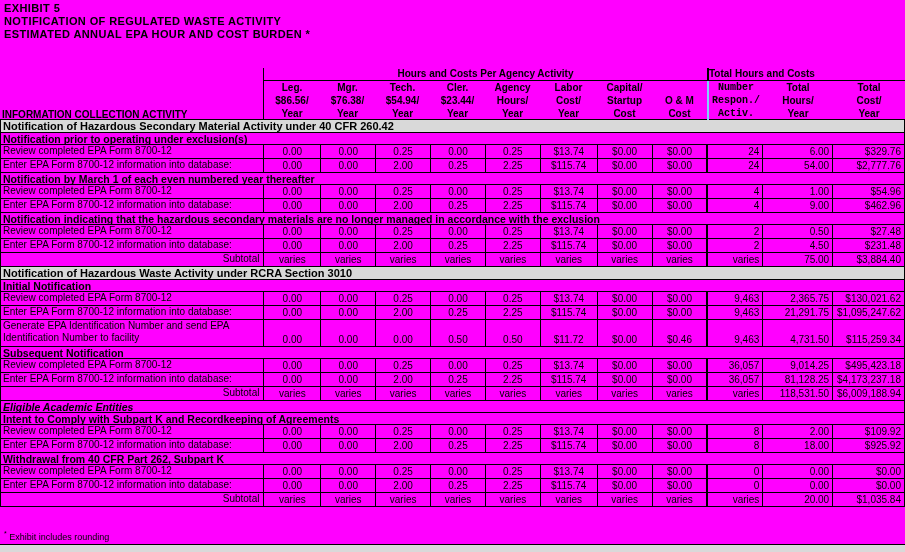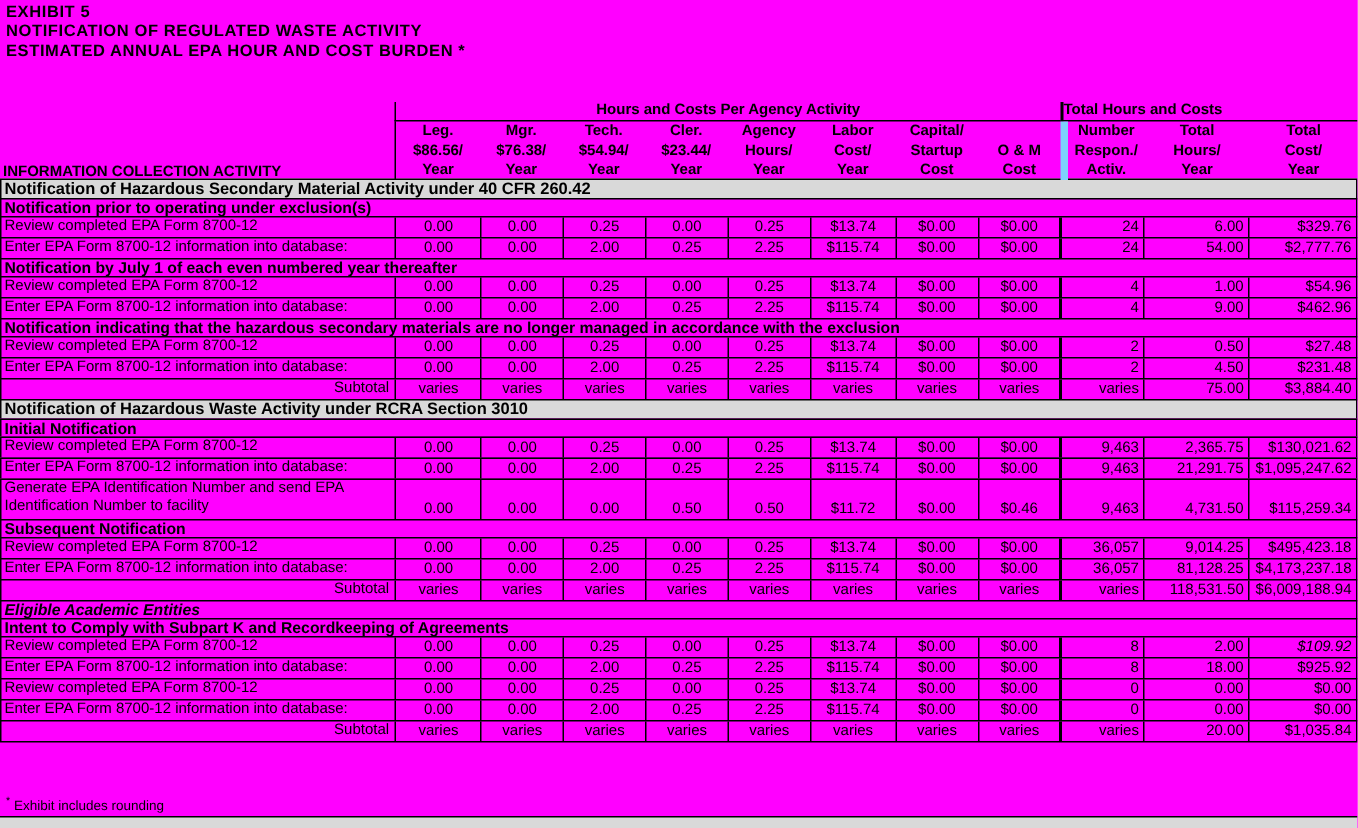--- a/index.html
+++ b/index.html
@@ -18,21 +18,21 @@
   .thead{font-weight:bold;font-size:10px;}
   .group-row{display:flex;height:13px;line-height:12px;}
   .group-spacer{width:263px;}
   .group-agency{width:444px;border-left:1px solid #000;border-bottom:1px solid #000;text-align:center;box-sizing:border-box;}
   .group-total{width:198px;border-left:2px solid #000;border-bottom:1px solid #000;text-align:left;box-sizing:border-box;}
   .col-row{display:flex;align-items:stretch;}
   .col-activity{width:263px;display:flex;align-items:flex-end;padding-left:2px;box-sizing:border-box;font-size:10px;}
   .hcol{box-sizing:border-box;text-align:center;line-height:13px;padding-top:0;}
   .hcol div{height:13px;}
   .hcol.first{border-left:1px solid #000;}
-  .hcol.thick{border-left:5px solid #7dd3fc;}
+  .hcol.thick{border-left:2px solid #7dd3fc;font-family:Liberation Mono, monospace;}
   
   .trow{display:flex;border:1px solid #000;box-sizing:border-box;margin-top:-1px;background:#FF00FF;}
   .trow.section{background:#D9D9D9;font-weight:bold;font-size:11px;height:14px;line-height:13px;}
   .trow.subheader{font-weight:bold;font-size:10.5px;height:13px;line-height:12px;}
   .trow.subheader.italic{font-style:italic;}
   .trow .fullspan{padding-left:2px;white-space:nowrap;overflow:hidden;}
   .trow.datarow{height:15px;font-size:10px;line-height:13px;}
   .trow.datarow.tall{height:28px;align-items:flex-end;}
   .trow.subtotalrow{height:15px;font-size:10px;line-height:13px;}
   .lblcell{box-sizing:border-box;padding-left:2px;overflow:hidden;line-height:12px;}
@@ -155,21 +155,21 @@
           <div class="vcell center" style="width: 55px;">0.25</div>
           <div class="vcell center" style="width: 55px;">2.25</div>
           <div class="vcell center" style="width: 57px;">$115.74</div>
           <div class="vcell center" style="width: 55px;">$0.00</div>
           <div class="vcell center" style="width: 55px;">$0.00</div>
           <div class="vcell right thick" style="width: 56px;">24</div>
           <div class="vcell right" style="width: 70px;">54.00</div>
           <div class="vcell right" style="width: 72px;">$2,777.76</div>
         </div>
         <div class="trow subheader">
-          <div class="fullspan" style="width: 903px;">Notification by July 1 of each even numbered year thereafter</div>
+          <div class="fullspan" style="width: 903px;">Notification by March 1 of each even numbered year thereafter</div>
         </div>
         <div class="trow datarow">
           <div class="lblcell" style="width: 263px; white-space: nowrap;">Review completed EPA Form 8700-12</div>
           <div class="vcell center" style="width: 57px;">0.00</div>
           <div class="vcell center" style="width: 55px;">0.00</div>
           <div class="vcell center" style="width: 55px;">0.25</div>
           <div class="vcell center" style="width: 55px;">0.00</div>
           <div class="vcell center" style="width: 55px;">0.25</div>
           <div class="vcell center" style="width: 57px;">$13.74</div>
           <div class="vcell center" style="width: 55px;">$0.00</div>
@@ -341,36 +341,39 @@
           <div class="vcell center" style="width: 57px;">0.00</div>
           <div class="vcell center" style="width: 55px;">0.00</div>
           <div class="vcell center" style="width: 55px;">0.25</div>
           <div class="vcell center" style="width: 55px;">0.00</div>
           <div class="vcell center" style="width: 55px;">0.25</div>
           <div class="vcell center" style="width: 57px;">$13.74</div>
           <div class="vcell center" style="width: 55px;">$0.00</div>
           <div class="vcell center" style="width: 55px;">$0.00</div>
           <div class="vcell right thick" style="width: 56px;">8</div>
           <div class="vcell right" style="width: 70px;">2.00</div>
-          <div class="vcell right" style="width: 72px; font-style: italic;">$109.92</div>
+          <div class="vcell right" style="width: 72px;">$109.92</div>
         </div>
         <div class="trow datarow">
           <div class="lblcell" style="width: 263px; white-space: nowrap;">Enter EPA Form 8700-12 information into database:</div>
           <div class="vcell center" style="width: 57px;">0.00</div>
           <div class="vcell center" style="width: 55px;">0.00</div>
           <div class="vcell center" style="width: 55px;">2.00</div>
           <div class="vcell center" style="width: 55px;">0.25</div>
           <div class="vcell center" style="width: 55px;">2.25</div>
           <div class="vcell center" style="width: 57px;">$115.74</div>
           <div class="vcell center" style="width: 55px;">$0.00</div>
           <div class="vcell center" style="width: 55px;">$0.00</div>
           <div class="vcell right thick" style="width: 56px;">8</div>
           <div class="vcell right" style="width: 70px;">18.00</div>
           <div class="vcell right" style="width: 72px;">$925.92</div>
         </div>
+        <div class="trow subheader">
+          <div class="fullspan" style="width: 903px;">Withdrawal from 40 CFR Part 262, Subpart K</div>
+        </div>
         <div class="trow datarow">
           <div class="lblcell" style="width: 263px; white-space: nowrap;">Review completed EPA Form 8700-12</div>
           <div class="vcell center" style="width: 57px;">0.00</div>
           <div class="vcell center" style="width: 55px;">0.00</div>
           <div class="vcell center" style="width: 55px;">0.25</div>
           <div class="vcell center" style="width: 55px;">0.00</div>
           <div class="vcell center" style="width: 55px;">0.25</div>
           <div class="vcell center" style="width: 57px;">$13.74</div>
           <div class="vcell center" style="width: 55px;">$0.00</div>
           <div class="vcell center" style="width: 55px;">$0.00</div>

